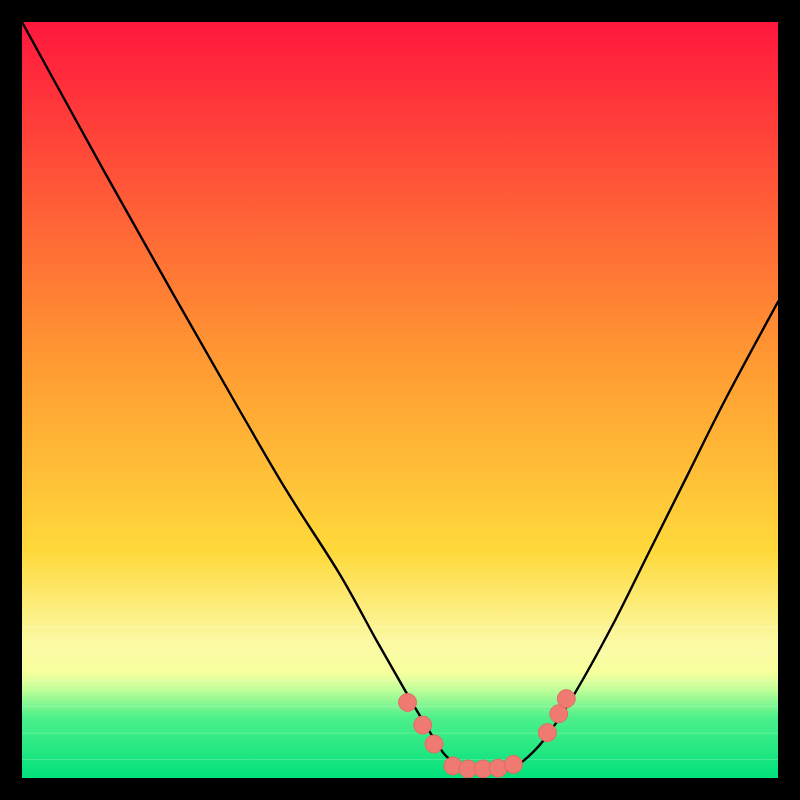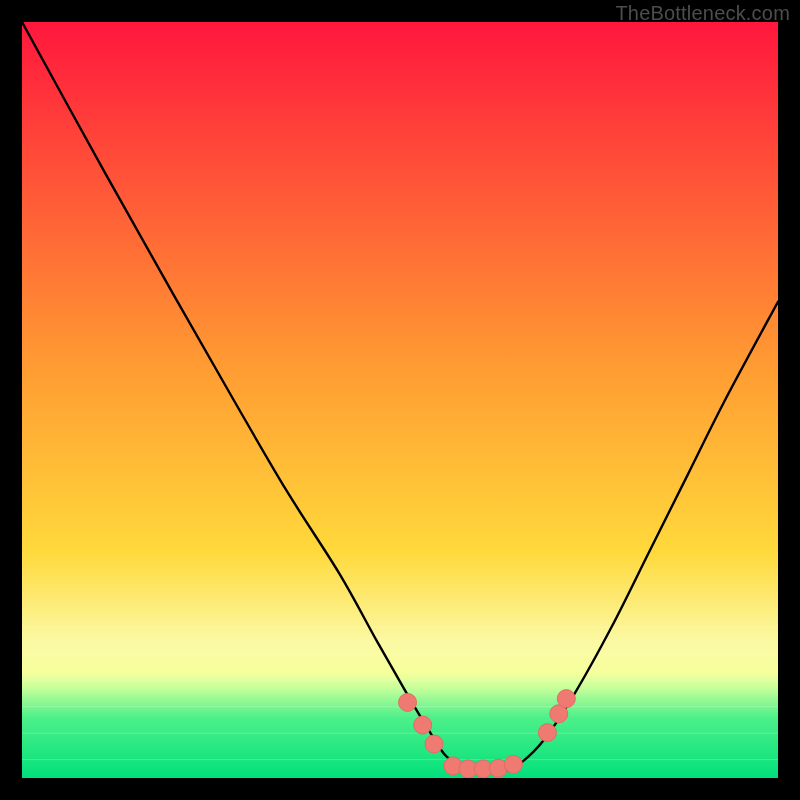--- a/index.html
+++ b/index.html
@@ -33,21 +33,20 @@
     color: #4d4d4d;
     font-size: 20px;
     font-weight: 500;
     letter-spacing: 0.2px;
   }
 </style>
 </head>
 <body>
 
 <div class="frame">
-  <div class="attribution">TheBottleneck.com</div>
 
   <div class="plot-area">
     <svg id="plot-svg" width="756" height="756" viewBox="0 0 756 756">
         <defs>
           <linearGradient id="bg-grad" x1="0" y1="0" x2="0" y2="1">
             <stop offset="0%" stop-color="#ff173d"></stop>
             <stop offset="45%" stop-color="#ff9a32"></stop>
             <stop offset="70%" stop-color="#ffd93b"></stop>
             <stop offset="82%" stop-color="#fbf9a4"></stop>
             <stop offset="86%" stop-color="#f7ff9d"></stop>

